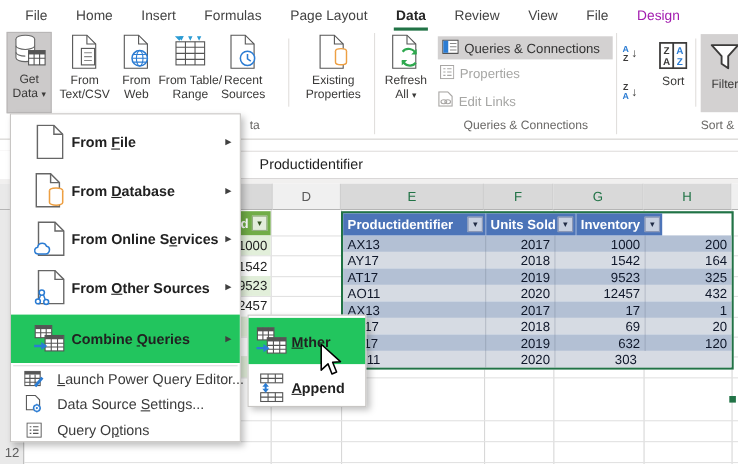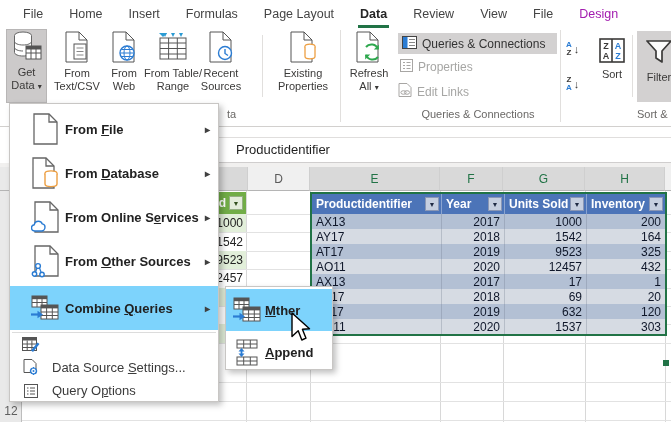--- a/index.html
+++ b/index.html
@@ -80,21 +80,21 @@
   .menu{left:9px;top:103px;width:210px;height:299px;background:#fff;border:1px solid #c8c6c4;box-sizing:border-box;
         box-shadow:3px 3px 6px rgba(0,0,0,0.25);z-index:50;}
   .mi{position:absolute;left:0;width:100%;display:flex;align-items:center;box-sizing:border-box;}
   .mi.big{height:44px;font-size:13px;font-weight:600;color:#212121;}
   .mi.small{height:23px;font-size:13px;color:#3b3b3b;}
   .mi .ic{position:absolute;left:20px;width:30px;display:flex;justify-content:center;}
   .mi.small .ic{left:11px;width:20px;}
   .mi .lbl{position:absolute;left:55px;white-space:nowrap;}
   .mi.small .lbl{left:42px;}
   .mi .arr{position:absolute;right:8px;font-size:10px;color:#404040;}
-  .hl{background:#7dd3fc;text-decoration:underline;}
+  .hl{background:#22c55e;text-decoration:underline;}
   .msep{position:absolute;left:2px;right:2px;height:1px;background:#dcdcdc;}
   .submenu{left:225px;top:286px;width:108px;height:84px;background:#fff;border:1px solid #c8c6c4;box-sizing:border-box;
            box-shadow:3px 3px 6px rgba(0,0,0,0.25);z-index:55;}
   .smi{position:absolute;left:0;width:100%;height:42px;display:flex;align-items:center;font-size:13px;font-weight:600;color:#212121;}
   .smi .ic{position:absolute;left:6px;width:30px;display:flex;justify-content:center;}
   .smi .lbl{position:absolute;left:39px;}
   u{text-decoration:underline;}
   .cursor{left:290px;top:312px;z-index:99;}
 </style>
 </head>
@@ -340,26 +340,20 @@
   <div class="gtr gband"></div>
   <div class="gtr"></div>
   <div class="gtr gband"></div>
   <div class="gtr"></div>
 </div>
 
 <div class="abs btable">
   <div class="btr">
     <div class="bth cE">
         <span style="flex:1;">Productidentifier</span>
-        <span class="filterbox bfilter" style="margin-right:2px;">
-          <span>▼</span>
-        </span>
-      </div>
-    <div class="bth cF">
-        <span style="flex:1;">Year</span>
         <span class="filterbox bfilter" style="margin-right:2px;">
           <span>▼</span>
         </span>
       </div>
     <div class="bth cG">
         <span style="flex:1;">Units Sold</span>
         <span class="filterbox bfilter" style="margin-right:2px;">
           <span>▼</span>
         </span>
       </div>
@@ -408,21 +402,20 @@
   </div>
   <div class="btr rowdark">
     <div class="btd ttxt cE">AT17</div>
     <div class="btd tnum cF">2019</div>
     <div class="btd tnum cG">632</div>
     <div class="btd tnum cH">120</div>
   </div>
   <div class="btr rowlight">
     <div class="btd ttxt cE">AO11</div>
     <div class="btd tnum cF">2020</div>
-    <div class="btd tnum cG">1537</div>
     <div class="btd tnum cH">303</div>
   </div>
 </div>
 <div class="abs handle"></div>
 
 <div class="abs menu">
 
   <div class="mi big" style="top:3px;">
     <span class="ic">
       <svg width="26" height="32" viewBox="0 0 26 32">
@@ -495,20 +488,21 @@
 
   <div class="mi small" style="top:229px;">
     <span class="ic">
       <svg width="18" height="16" viewBox="0 0 18 16">
         <rect x="0.5" y="0.5" width="14" height="13" fill="#fff" stroke="#555"></rect>
           <rect x="0.5" y="0.5" width="14" height="3" fill="#555"></rect>
         <path d="M0.5 7h14M0.5 10.5h14M5.2 3.5v10M9.9 3.5v10" stroke="#555" fill="none"></path>
         <path d="M9 13.5L15.5 5.5l2 1.6-6.5 8z" fill="#2b7cd3"></path>
       </svg>
     </span>
+    <span class="lbl"><span></span><u>L</u><span>aunch Power Query Editor...</span></span>
   </div>
 
   <div class="mi small" style="top:252px;">
     <span class="ic">
       <svg width="16" height="17" viewBox="0 0 16 17">
         <path d="M1 0.5h8l4 4v9H1z" fill="#fff" stroke="#555"></path>
         <circle cx="10.5" cy="12" r="3" fill="#fff" stroke="#2b7cd3" stroke-width="1.2"></circle>
         <circle cx="10.5" cy="12" r="1" fill="#2b7cd3"></circle>
         <path d="M10.5 8v1.5M10.5 14.5V16M6.8 12h1.5M12.7 12h1.5M8 9.5l1 1M13 14.5l-1-1M13 9.5l-1 1M8 14.5l1-1" stroke="#2b7cd3" stroke-width="1.1"></path>
       </svg>

